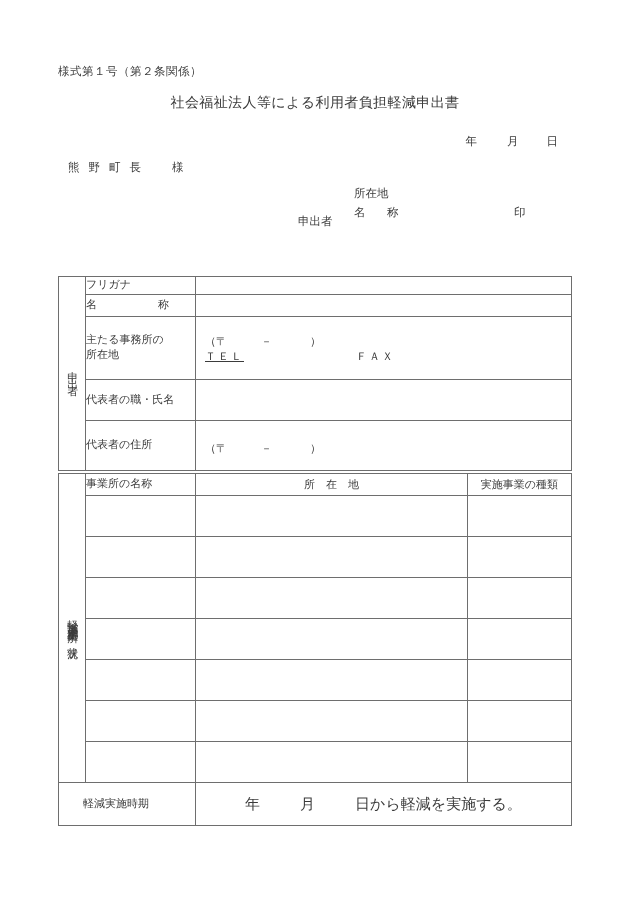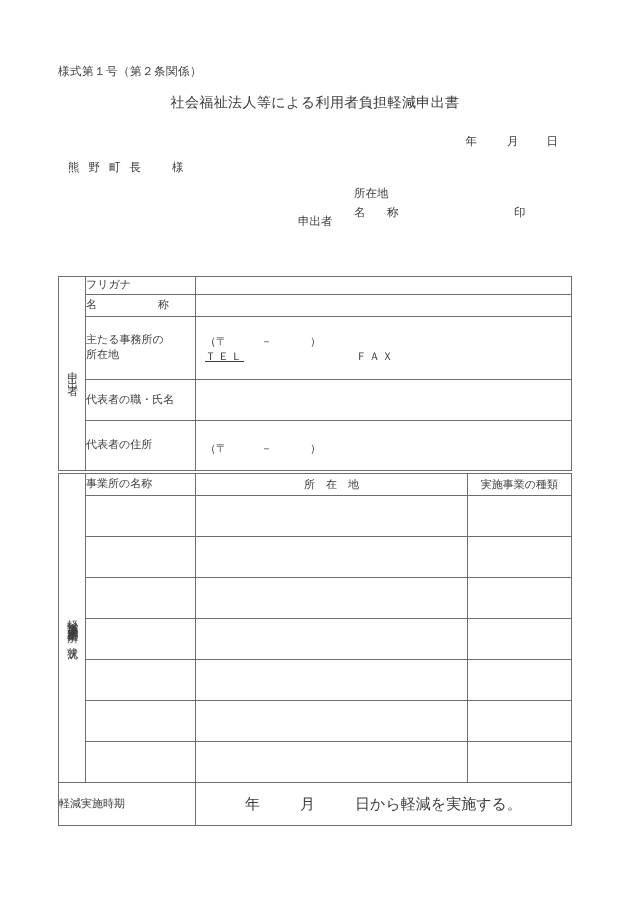--- a/index.html
+++ b/index.html
@@ -340,21 +340,21 @@
         <td></td>
         <td></td>
       </tr>
       <tr class="row-empty">
         <td></td>
         <td></td>
         <td></td>
       </tr>
 
       <tr>
-        <td class="lbl" colspan="2" style="height:42px; padding-left:0">軽減実施時期</td>
+        <td class="lbl" colspan="2" style="height:42px; padding-left:24px">軽減実施時期</td>
         <td class="period-text" colspan="2">
           <span>年</span><span class="pg"></span><span>月</span><span class="pg"></span><span>日から軽減を実施する。</span>
         </td>
       </tr>
     </tbody>
   </table>
 
 </div>
 
 </body></html>

